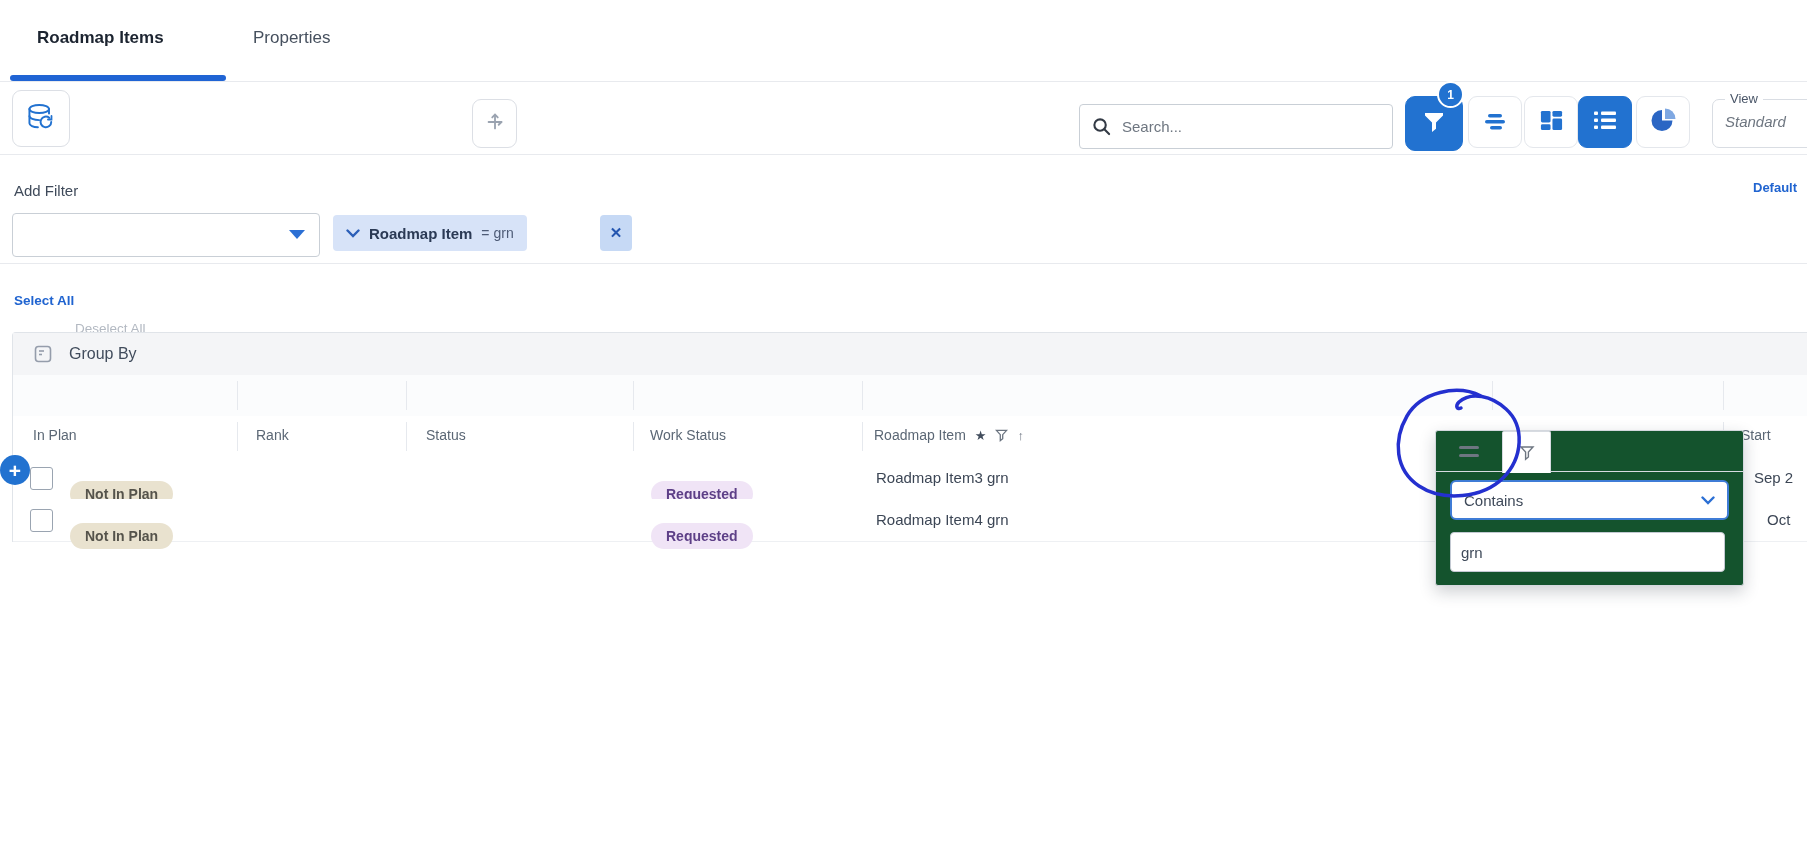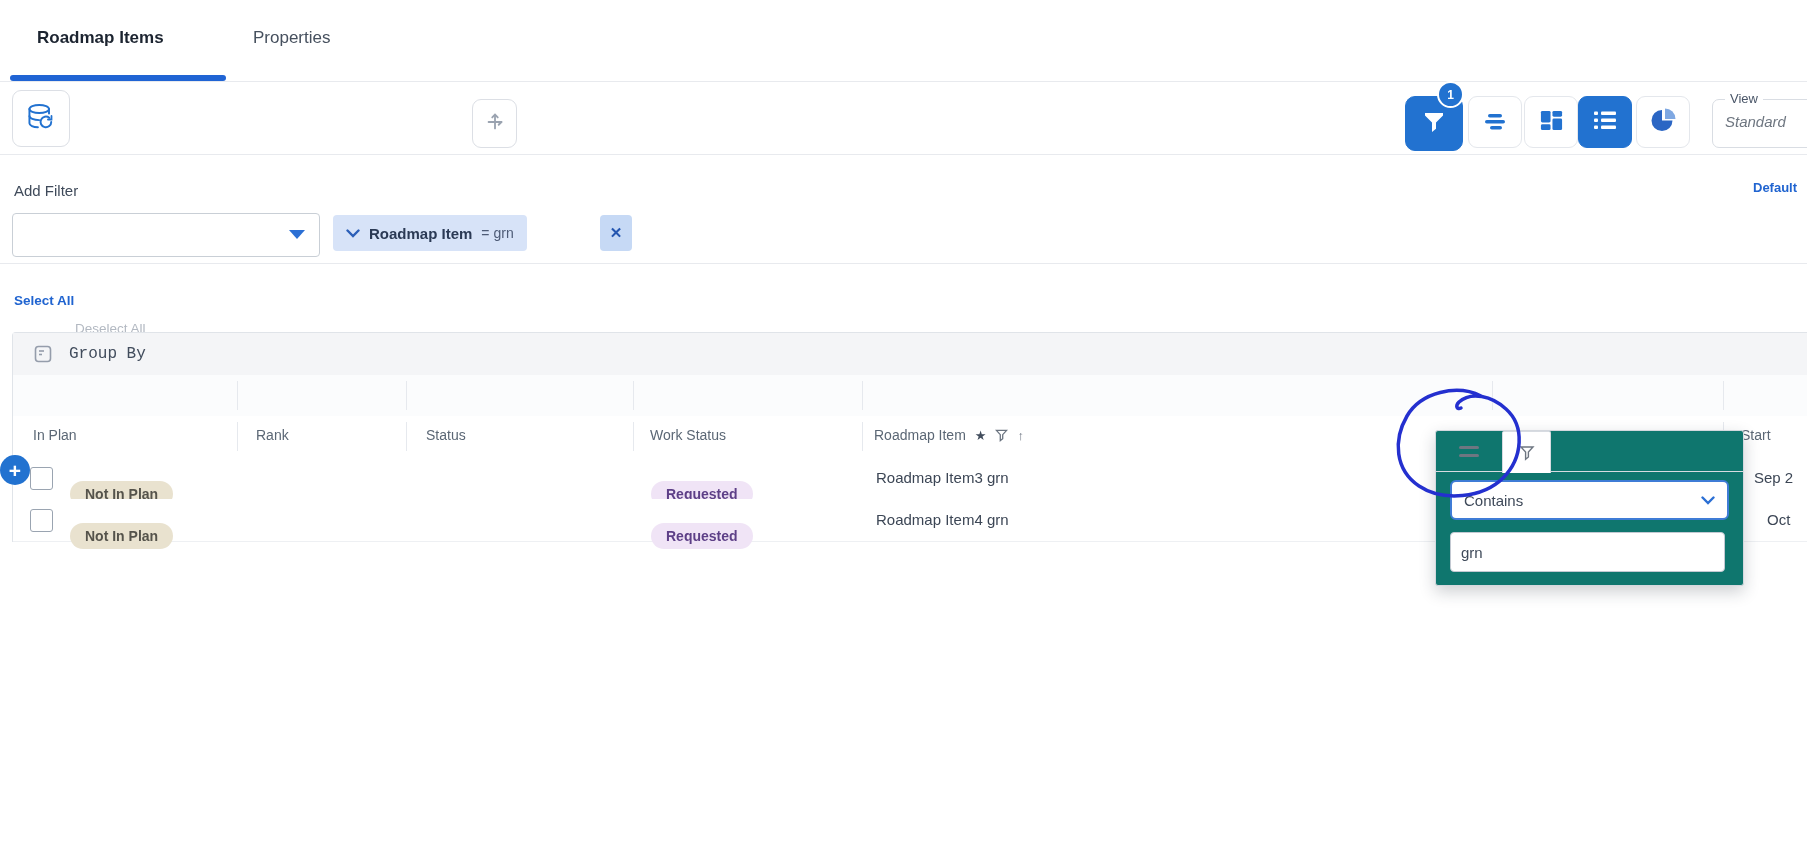--- a/index.html
+++ b/index.html
@@ -43,41 +43,41 @@
   .chip .f{font-weight:700;font-size:15px;color:#2b3a55;}
   .chip .ov{font-size:14px;color:#4d5b76;}
   .chip-x{position:absolute;width:32px;height:36px;background:#c6d9f5;border-radius:4px;
           display:flex;align-items:center;justify-content:center;color:#2456b0;font-weight:700;font-size:15px;}
   .link{color:#2064d0;font-weight:700;}
 
   
   .grid{position:absolute;left:12px;top:332px;width:1795px;height:209px;
         border-left:1px solid #e0e4e9;border-top:1px solid #e0e4e9;border-radius:4px 0 0 0;background:#fff;}
   .groupbar{position:absolute;left:0;top:0;width:100%;height:42px;background:#f4f5f7;
-            border-bottom:1px solid #e1e4e9;display:flex;align-items:center;font-family:Liberation Mono, monospace;}
+            border-bottom:1px solid #e1e4e9;display:flex;align-items:center;}
   .prehead{position:absolute;left:0;top:42px;width:100%;height:41px;background:#fbfcfd;
            border-bottom:1px solid #ccd2d9;}
   .headrow{position:absolute;left:0;top:83px;width:100%;height:41px;background:#fff;
            border-bottom:1px solid #e4e7ec;}
   .vdiv{position:absolute;top:6px;bottom:6px;width:1px;background:#e6e9ee;}
   .hcell{position:absolute;top:11px;font-size:14px;color:#5b6775;white-space:nowrap;}
   .rowline{position:absolute;left:0;width:100%;height:42px;border-bottom:1px solid #eef0f3;background:#fff;}
   .checkbox{position:absolute;left:17px;top:10px;width:21px;height:21px;background:#fff;
             border:1.5px solid #9aa4b1;border-radius:3px;}
   .badge{position:absolute;top:24px;height:26px;display:flex;align-items:center;border-radius:14px;
          padding:0 15px;font-size:14px;font-weight:600;white-space:nowrap;}
   .b-tan{background:#e9e2cf;color:#55534b;}
   .b-pur{background:#f0e4f6;color:#5d3f87;}
   .cell-text{position:absolute;top:12px;font-size:15px;color:#3c4655;white-space:nowrap;}
   .plus-btn{position:absolute;left:0px;top:455px;width:30px;height:30px;border-radius:50%;
             background:#2272d0;color:#fff;font-size:21px;font-weight:700;display:flex;
             align-items:center;justify-content:center;z-index:5;line-height:1;}
 
   
-  .popup{position:absolute;left:1435px;top:430px;width:307px;height:154px;background:#0f766e;
+  .popup{position:absolute;left:1435px;top:430px;width:307px;height:154px;background:#14532d;
          border:1px solid #d4d8de;border-radius:3px;box-shadow:0 6px 16px rgba(31,41,55,.22);z-index:10;}
   .ptabs{position:absolute;left:0;top:0;width:100%;height:40px;border-bottom:1px solid #d7dbe1;}
   .ptab-general{position:absolute;left:0;top:0;width:66px;height:40px;
                 display:flex;align-items:center;justify-content:center;}
   .ptab-filter{position:absolute;left:66px;top:0;width:47px;height:41px;background:#fff;
                border:1px solid #d7dbe1;border-bottom:none;border-radius:2px 2px 0 0;
                display:flex;align-items:center;justify-content:center;}
   .eqbar{width:20px;height:3px;background:#6e7681;border-radius:1.5px;}
   .op-select{position:absolute;left:14px;top:49px;width:279px;height:40px;border:2px solid #3f7cd6;
              border-radius:6px;background:#fff;display:flex;align-items:center;
@@ -117,20 +117,29 @@
     <span>
       <svg width="22" height="22" viewBox="0 0 24 24" fill="none" stroke="#9aa3b0" stroke-width="2" stroke-linecap="round">
         <path d="M12 5v14"></path>
           <path d="M5 12h14"></path>
         <path d="M9 7l3-3 3 3"></path>
           <path d="M16 15l3-3"></path>
       </svg>
     </span>
   </div>
 
+  <div class="search-box" style="left:1079px;top:104px;width:314px;height:45px;box-sizing:border-box;">
+    <span style="display:flex;">
+      <svg width="19" height="19" viewBox="0 0 20 20" fill="none" stroke="#333a45" stroke-width="2.2" stroke-linecap="round">
+        <circle cx="8.5" cy="8.5" r="6"></circle>
+          <path d="M13 13l5 5"></path>
+      </svg>
+    </span>
+    <input type="text" placeholder="Search..." style="">
+  </div>
 
   <div class="view-btn selected" style="left:1405px;top:96px;width:56px;height:53px;border-radius:10px;">
     <span>
       <svg width="24" height="24" viewBox="0 0 24 24" fill="#ffffff">
         <path d="M3 3h18v2.4l-7 7.2v6.2l-4 3.2V12.6L3 5.4z"></path>
       </svg>
     </span>
   </div>
   <div class="badge-count" style="left:1437px;top:81px;">1</div>
 

